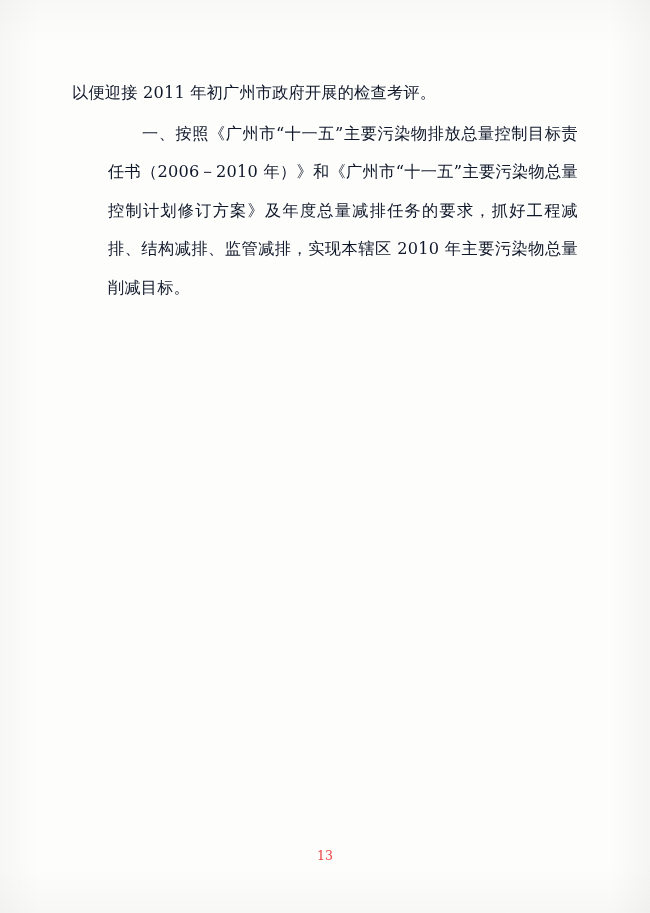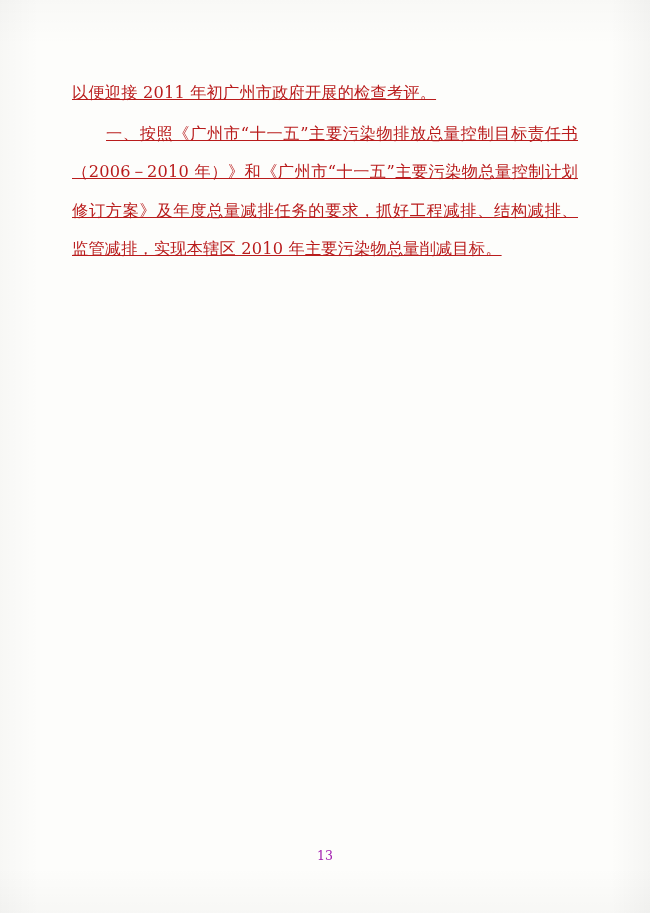--- a/index.html
+++ b/index.html
@@ -33,40 +33,40 @@
   .content {
     position: absolute;
     left: 72px;
     top: 74px;
     width: 506px;
   }
   p.para {
     margin: 0 0 2px 0;
     font-size: 16.2px;
     line-height: 38.5px;
-    color: #b91c1c;
+    color: #0f172a;
     text-align: justify;
     text-justify: inter-ideograph;
     letter-spacing: 0.2px;
     font-family: "DejaVu Serif", "Liberation Serif", serif;
     white-space: pre-wrap;
     word-break: break-all;
-    text-decoration: underline;
   }
   p.indent {
     text-indent: 2.1em;
+    margin-left: 36px;
   }
   .page-number {
     position: absolute;
     left: 0;
     right: 0;
     top: 848px;
     text-align: center;
     font-size: 12.5px;
-    color: #a21caf;
+    color: #ef4444;
     font-family: "DejaVu Serif", "Liberation Serif", serif;
   }
 </style>
 </head>
 <body>
 
 <div class="page">
 
   <div class="content">
 

